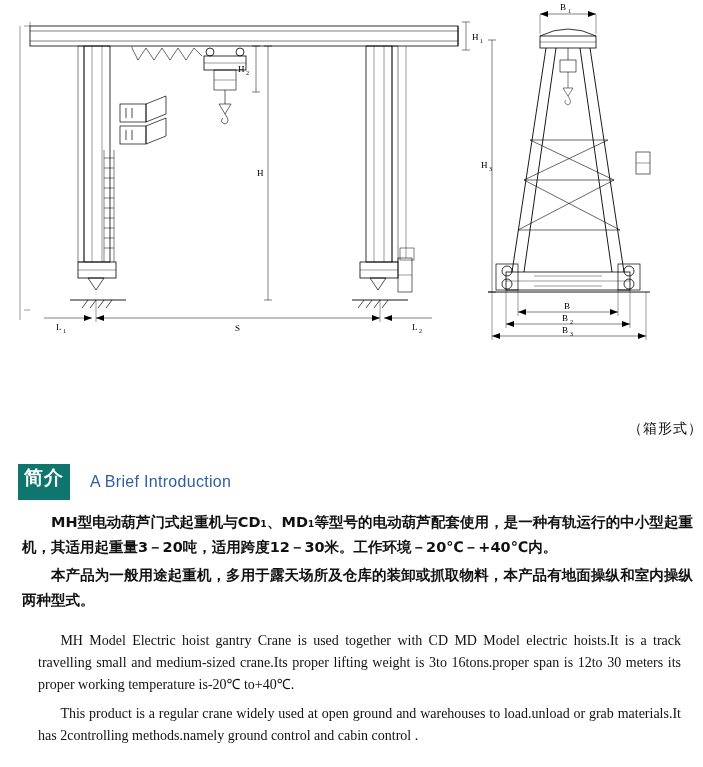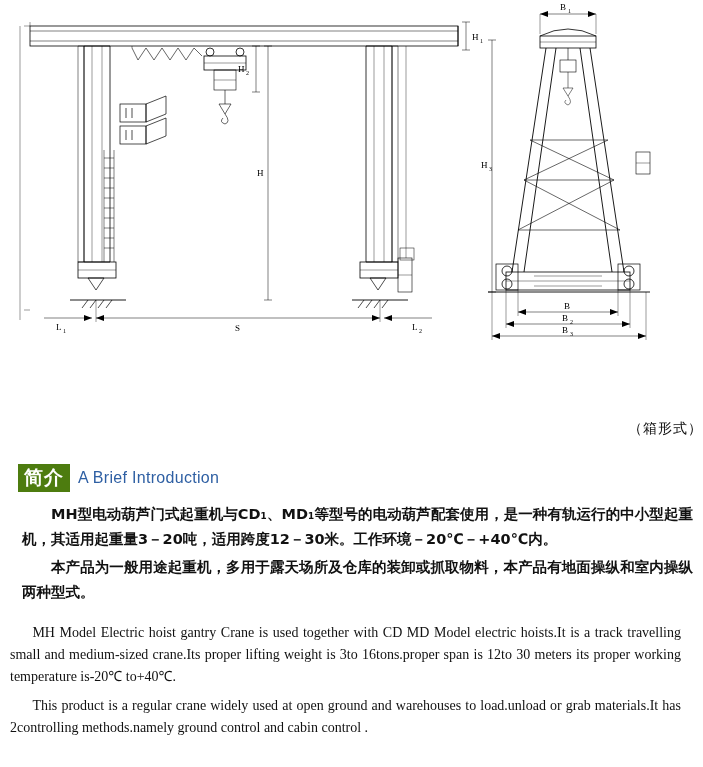--- a/index.html
+++ b/index.html
@@ -38,52 +38,52 @@
     letter-spacing: 1px;
     font-family: "DejaVu Sans", sans-serif;
   }
   
   .section-head {
     display: flex;
     align-items: center;
     margin: 26px 0 10px 18px;
   }
   .cn-badge {
-    background: #4d7c0f;
+    background: #0f766e;
     color: #ffffff;
     font-family: "DejaVu Sans", sans-serif;
     font-weight: bold;
     font-size: 19px;
     line-height: 1;
-    padding: 4px 6px 5px 6px;
+    padding: 4px 6px 13px 6px;
     letter-spacing: 1px;
   }
   .en-head {
     color: #2e5fa3;
     font-size: 16px;
-    margin-left: 8px;
+    margin-left: 20px;
     font-family: "Liberation Sans", sans-serif;
     letter-spacing: 0.3px;
   }
   
   .body-cn {
     margin: 0 10px 0 22px;
     font-size: 14.5px;
     line-height: 1.75;
     font-weight: bold;
     font-family: "DejaVu Sans", sans-serif;
     color: #111;
     text-align: justify;
   }
   .body-cn p {
     margin: 0 0 2px 0;
     text-indent: 2em;
   }
   .body-en {
-    margin: 16px 22px 0 10px;
+    margin: 16px 22px 0 38px;
     font-size: 14px;
     line-height: 1.6;
     font-family: "Liberation Serif", serif;
     color: #111;
     text-align: justify;
   }
   .body-en p {
     margin: 0 0 6px 0;
     text-indent: 1.6em;
   }

